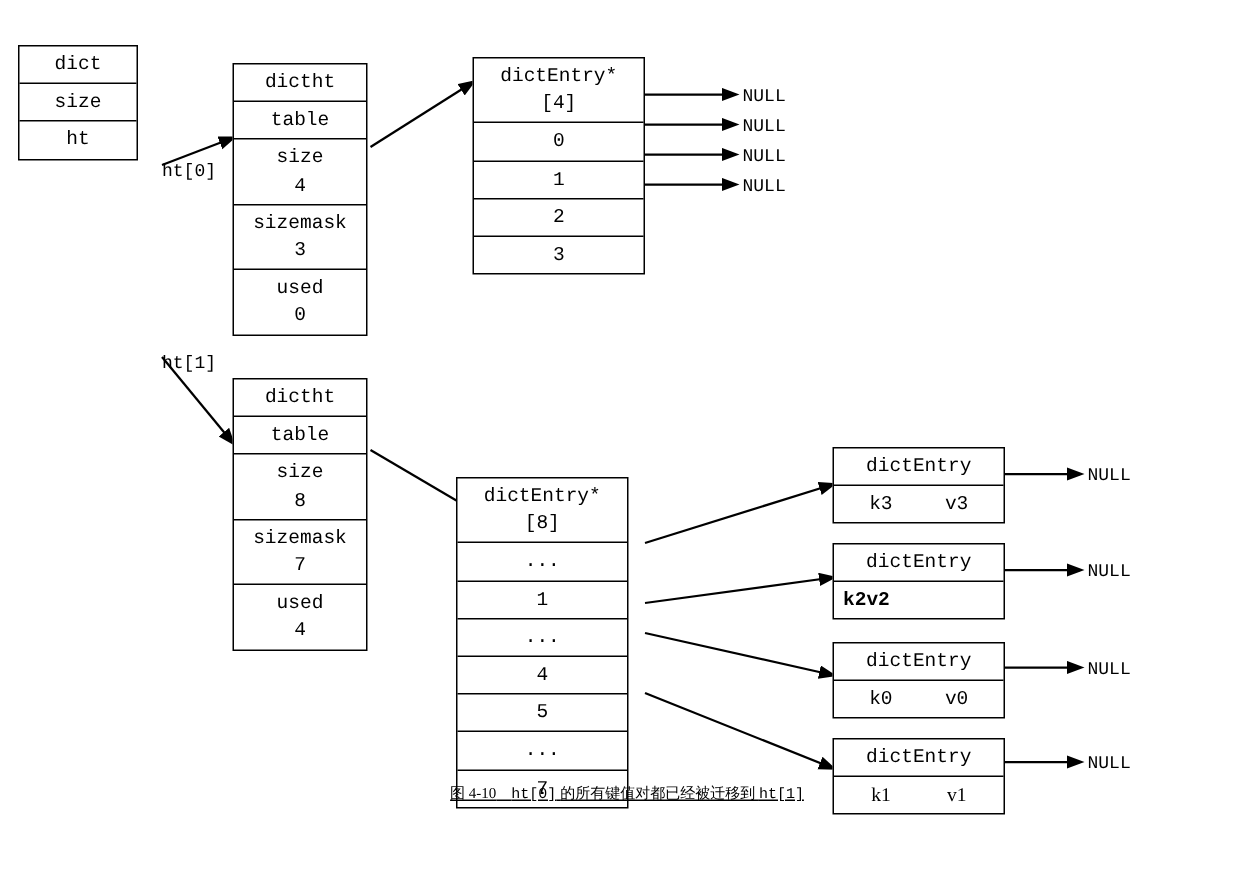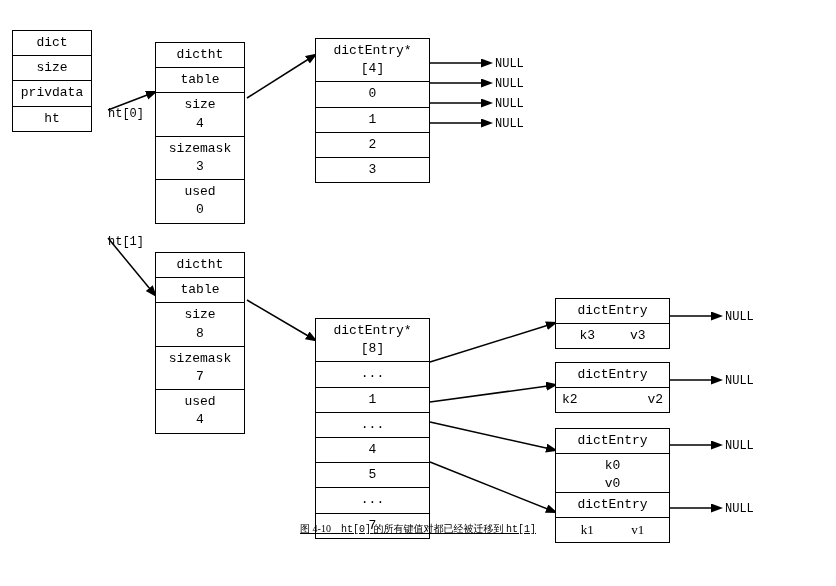--- a/index.html
+++ b/index.html
@@ -104,21 +104,20 @@
     <defs>
       <marker id="arrow" markerWidth="8" markerHeight="8" refX="6" refY="3" orient="auto">
         <path d="M0,0 L0,6 L8,3 z" fill="#000"></path>
       </marker>
     </defs>
   </svg>
 
   <div class="box" style="left:12px; top:30px; width:80px;">
     <div class="box-cell">dict</div>
     <div class="box-cell">size</div>
-    <div class="box-cell">privdata</div>
     <div class="box-cell">ht</div>
   </div>
 
   <div class="box" style="left:155px; top:42px; width:90px;">
     <div class="box-cell">dictht</div>
     <div class="box-cell">table</div>
     <div class="box-cell" style="white-space:pre-line;">size
 4</div>
     <div class="box-cell" style="white-space:pre-line;">sizemask
 3</div>
@@ -138,50 +137,50 @@
     <div class="box-cell">dictht</div>
     <div class="box-cell">table</div>
     <div class="box-cell" style="white-space:pre-line;">size
 8</div>
     <div class="box-cell" style="white-space:pre-line;">sizemask
 7</div>
     <div class="box-cell" style="white-space:pre-line;">used
 4</div>
   </div>
 
-  <div class="box" style="left:315px; top:318px; width:115px;">
+  <div class="box" style="left:304px; top:318px; width:115px;">
     <div class="box-cell">dictEntry*[8]</div>
     <div class="box-cell">...</div>
     <div class="box-cell">1</div>
     <div class="box-cell">...</div>
     <div class="box-cell">4</div>
     <div class="box-cell">5</div>
     <div class="box-cell">...</div>
     <div class="box-cell">7</div>
   </div>
 
   <div class="box" style="left:555px; top:298px; width:115px;">
     <div class="box-cell">dictEntry</div>
     <div class="box-cell" style="display:flex; justify-content:space-around;align-items:center;">
       <span>k3</span>
       <span>v3</span>
     </div>
   </div>
 
   <div class="box" style="left:555px; top:362px; width:115px;">
     <div class="box-cell">dictEntry</div>
-    <div class="box-cell" style="display:flex; justify-content:space-between;">
+    <div class="box-cell" style="display:flex; justify-content:flex-start;font-weight:bold;">
       <span>k2</span>
       <span>v2</span>
     </div>
   </div>
 
   <div class="box" style="left:555px; top:428px; width:115px;">
     <div class="box-cell">dictEntry</div>
-    <div class="box-cell" style="display:flex; justify-content:space-around;flex-direction:column;">
+    <div class="box-cell" style="display:flex; justify-content:space-around;">
       <span>k0</span>
       <span>v0</span>
     </div>
   </div>
 
   <div class="box" style="left:555px; top:492px; width:115px;">
     <div class="box-cell">dictEntry</div>
     <div class="box-cell" style="display:flex; justify-content:space-around;font-family:Liberation Serif, serif;">
       <span>k1</span>
       <span>v1</span>

